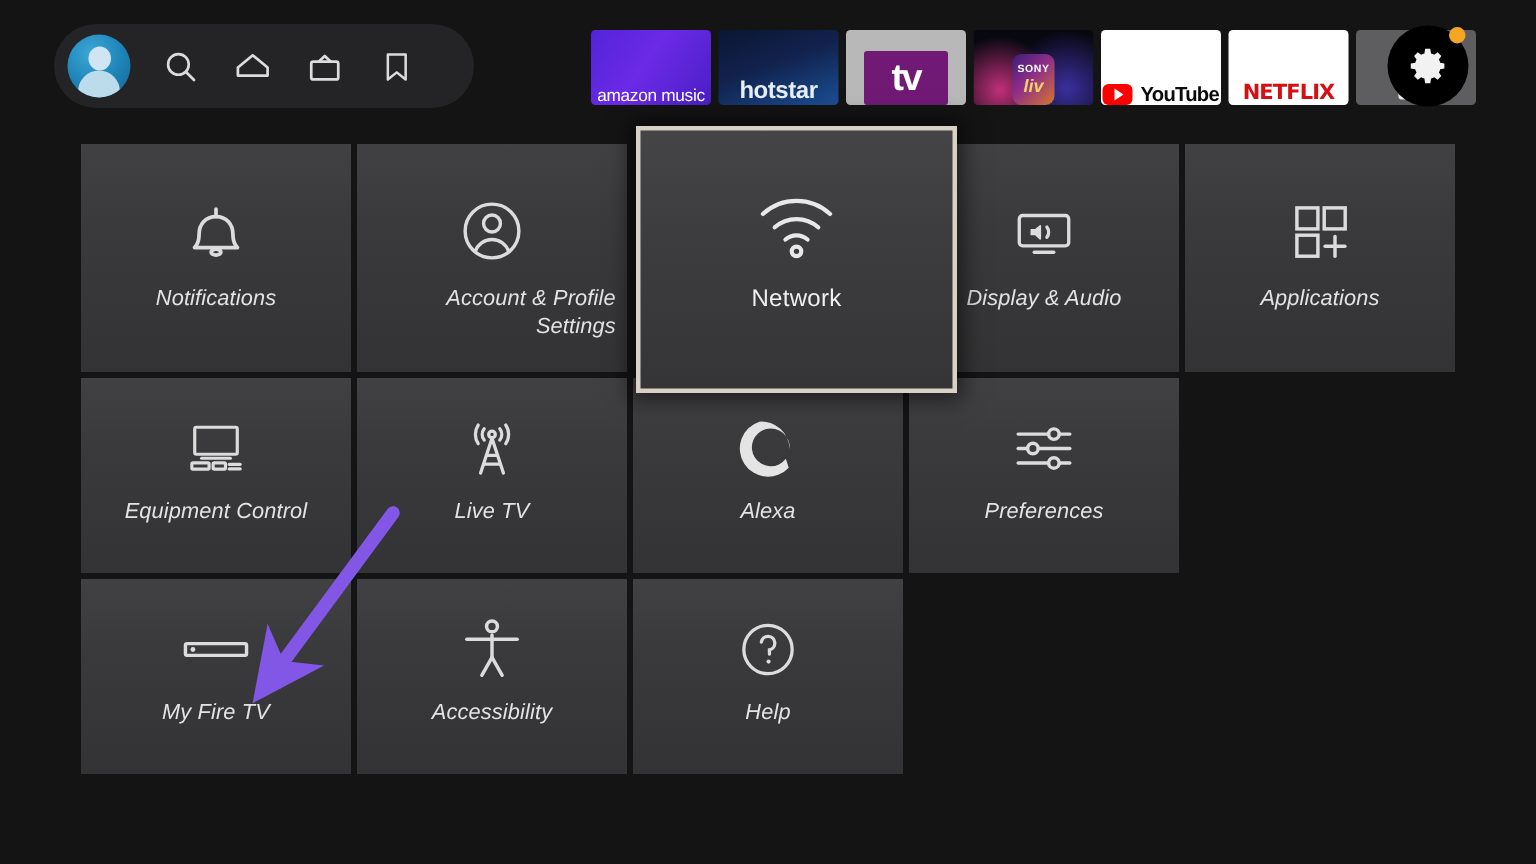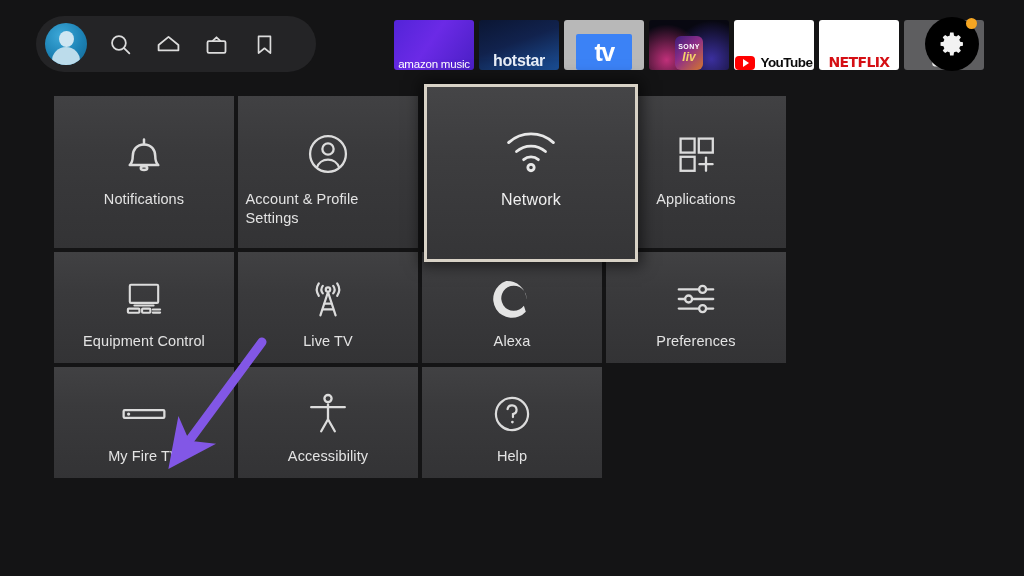--- a/index.html
+++ b/index.html
@@ -57,21 +57,21 @@
     color:#fff; font-size:11.5px; font-weight:500; letter-spacing:-.2px; position:relative;
   }
   .app.amazonmusic .lbl::after {
     content:""; position:absolute; left:6%; right:14%; bottom:-5px; height:5px;
     border-bottom:1.6px solid #fff; border-radius:0 0 50% 50%;
   }
   .app.hotstar { background:linear-gradient(160deg,#0b1633 0%,#11224d 45%,#1b4f96 100%); }
   .app.hotstar .lbl { color:#e8eef7; font-size:16px; font-weight:600; letter-spacing:-.3px; }
   .app.appletv { background:#b8b8b8; }
   .app.appletv .tvbox {
-    width:56px; height:36px; background:#3b82f6; border-radius:2px;
+    width:56px; height:36px; background:#701a75; border-radius:2px;
     display:flex; align-items:center; justify-content:center;
     color:#fff; font-size:25px; font-weight:600; letter-spacing:-1.5px; line-height:1;
   }
   .app.sonyliv {
     background:radial-gradient(circle at 22% 80%, #c0307a 0%, rgba(0,0,0,0) 48%),
                radial-gradient(circle at 78% 78%, #3b2f9e 0%, rgba(0,0,0,0) 52%),
                #080811;
   }
   .app.sonyliv .chip {
     width:28px; height:34px; border-radius:6px;
@@ -110,29 +110,29 @@
 
   
   .grid { position:absolute; left:54px; top:96px; width:916px; }
   .row { display:flex; gap:4px; margin-bottom:4px; }
   .tile {
     width:180px; height:152px; background:#3a3a3c;
     background-image:linear-gradient(180deg,#414143 0%,#3a3a3c 35%,#333335 100%);
     display:flex; flex-direction:column; align-items:center; justify-content:flex-start;
     position:relative; flex:0 0 auto;
   }
-  .row.r2 .tile, .row.r3 .tile { height:111px; }
+  .row.r2 .tile, .row.r3 .tile { height:130px; }
   .tile .ico {
     height:64px; display:flex; align-items:center; justify-content:center;
     margin-top:26px;
   }
   .row.r2 .tile .ico, .row.r3 .tile .ico { margin-top:18px; height:58px; }
   .tile .cap {
-    color:#e3e3e3; font-size:14.5px; text-align:left; line-height:1.28;
-    max-width:165px; margin-top:4px; letter-spacing:.1px;
+    color:#e3e3e3; font-size:14.5px; text-align:right; line-height:1.28;
+    max-width:165px; margin-top:4px; letter-spacing:.1px;font-style:italic;
   }
   .tile.ghost { visibility:hidden; }
 
   
   .focus {
     position:absolute; left:424px; top:84px; width:214px; height:178px;
     background:#3d3d3f;
     background-image:linear-gradient(180deg,#454547 0%,#3d3d3f 40%,#353537 100%);
     border:3px solid #d8d2c6; border-radius:0;
     box-shadow:0 0 14px 4px rgba(0,0,0,.55);
@@ -258,20 +258,31 @@
           </svg>
         </div>
         <div class="cap">Account &amp; Profile Settings</div>
       </div>
 
       <div class="tile ghost">
         <div class="ico"></div>
         <div class="cap">Network</div>
       </div>
 
+      <div class="tile">
+        <div class="ico">
+          <svg width="46" height="46" viewBox="0 0 24 24" fill="none" stroke="#dcdcdc" stroke-width="1.15" stroke-linejoin="round">
+            <rect x="3.4" y="6.6" width="17.2" height="10.6" rx="1.2"></rect>
+            <path d="M8.6 19.4h6.8" stroke-linecap="round"></path>
+            <path d="M10.7 10.2 9 11.6H7.6v1.6H9l1.7 1.5z" fill="#dcdcdc" stroke-width=".6"></path>
+            <path d="M13 10.6a3 3 0 0 1 0 3.6" stroke-linecap="round"></path>
+          </svg>
+        </div>
+        <div class="cap">Display &amp; Audio</div>
+      </div>
 
       <div class="tile">
         <div class="ico">
           <svg width="48" height="48" viewBox="0 0 24 24" fill="none" stroke="#dcdcdc" stroke-width="1.15">
             <rect x="4.3" y="4.3" width="7" height="7"></rect>
             <rect x="13.4" y="4.3" width="7" height="7"></rect>
             <rect x="4.3" y="13.4" width="7" height="7"></rect>
             <line x1="17" y1="13.8" x2="17" y2="20.4" stroke-linecap="round"></line>
             <line x1="13.7" y1="17.1" x2="20.3" y2="17.1" stroke-linecap="round"></line>
           </svg>

